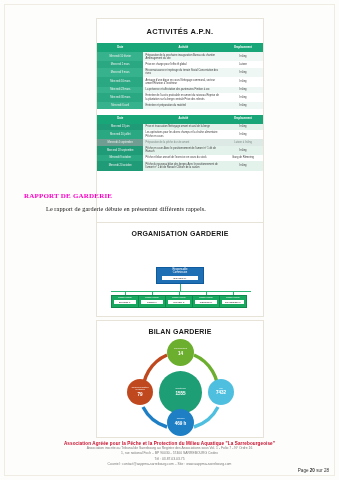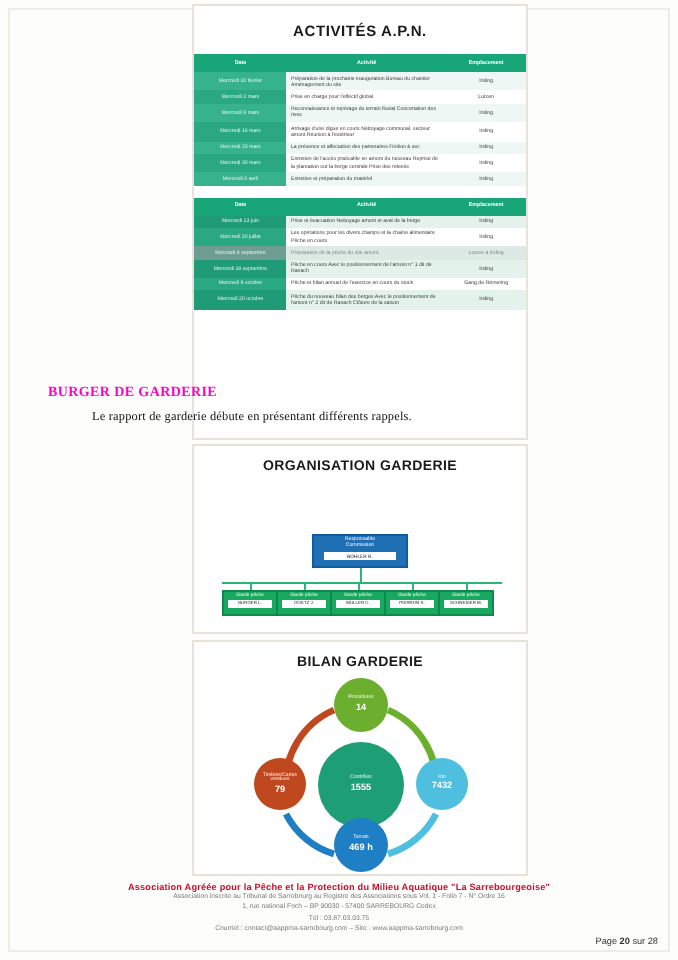--- a/index.html
+++ b/index.html
@@ -20,21 +20,21 @@
   
   .block{
     position:absolute;
     background:#ffffff;
     border:1px solid #e8e3d8;
     box-sizing:border-box;
     overflow:hidden;
   }
 
   
-  #activities-block{left:96px;top:2px;width:168px;height:218px;}
+  #activities-block{left:96px;top:18px;width:168px;height:218px;}
   .tbl-title{
     text-align:center;
     font-family:"Liberation Sans",sans-serif;
     font-weight:bold;
     font-size:7.5px;
     letter-spacing:.3px;
     color:#1a1a1a;
     padding:8px 0 7px 0;
   }
   table.apn{
@@ -294,21 +294,21 @@
           <td class="c1">Mercredi 20 octobre</td>
           <td class="c2">Pêche du nouveau bilan des berges
 Avec le positionnement de l'amont n° 2 dit de Ranach
 Clôture de la saison</td>
           <td class="c3">Irsling</td>
         </tr>
       </tbody>
     </table>
   </div>
 
-  <div id="section-heading">BURGER DE GARDERIE</div>
+  <div id="section-heading">RAPPORT DE GARDERIE</div>
   <div id="section-paragraph">Le rapport de garderie débute en présentant différents rappels.</div>
 
   <div class="block" id="org-block">
     <div class="diag-title">ORGANISATION GARDERIE</div>
     <div class="org-canvas">
 
       <div class="box-head">
         <span class="lbl">Responsable</span>
         <span class="lbl">Commission</span>
         <span class="sub">BOHLER R.</span>

